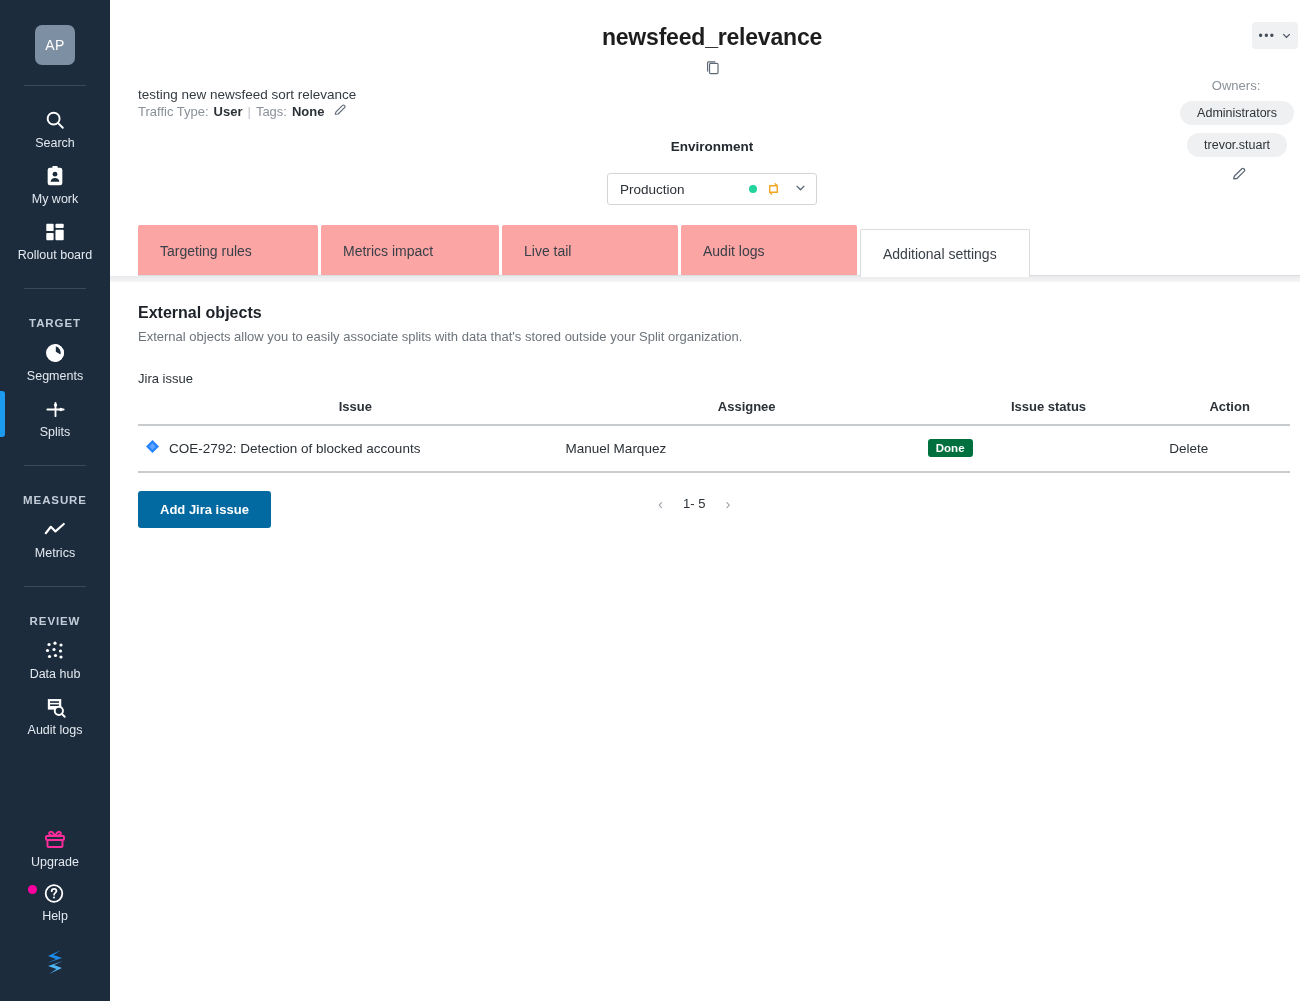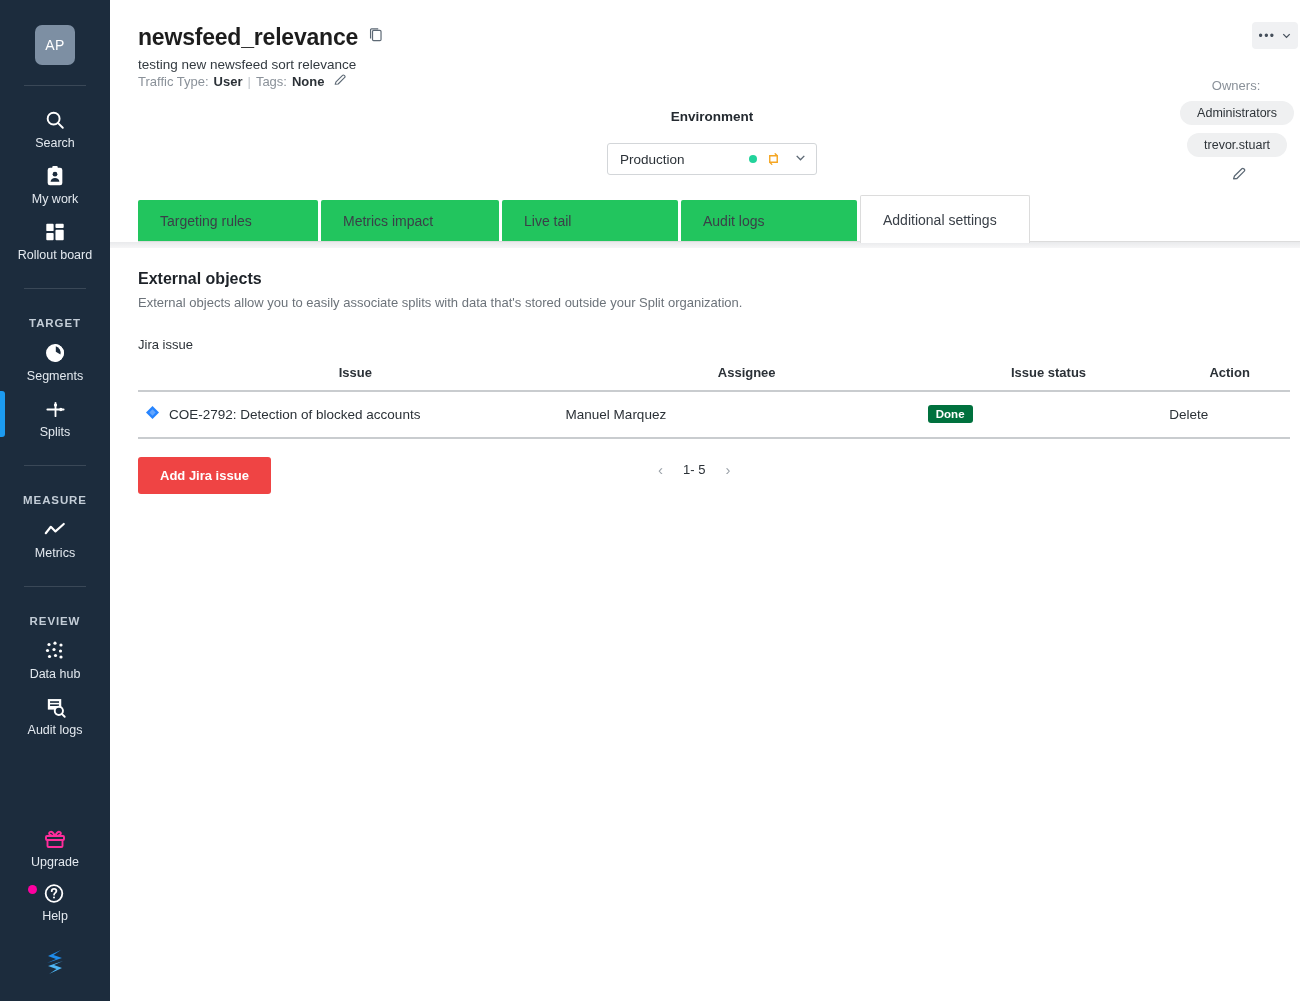--- a/index.html
+++ b/index.html
@@ -50,21 +50,21 @@
   .logo-wrap { margin: 18px 0 22px 0; display:flex; align-items:center; justify-content:center; }
   .help-dot {
     position: absolute; width: 9px; height: 9px; border-radius: 50%;
     background: #ff00a0; right: 30px; top: 5px;
   }
 
   
   .main { flex: 1 1 auto; position: relative; background: #ffffff; height: 1001px; }
 
   .head { padding: 24px 26px 0 28px; position: relative; }
-  .title-row { display: flex; align-items: center; gap: 9px; }
+  .title-row { display: flex; align-items: center; gap: 9px; flex-direction: column; }
   .title { font-size: 23px; font-weight: bold; color: #1d1d1d; letter-spacing: -.2px; }
   .copy-ic { cursor: pointer; }
   .subtitle { font-size: 13.5px; color: #333a40; margin-top: 6px; }
   .meta { font-size: 13px; color: #8a9199; display: flex; align-items: center; gap: 5px; }
   .meta b { color: #2b3137; font-weight: bold; }
   .meta .sep { color: #c2c7cc; }
   .pencil { cursor: pointer; margin-left: 3px; }
 
   .kebab {
     position: absolute; right: 14px; top: 22px;
@@ -93,22 +93,22 @@
     cursor: pointer;
   }
   .env-name { font-size: 13.5px; color: #2b3137; flex: 1 1 auto; }
   .green-dot { width: 8px; height: 8px; border-radius: 50%; background: #22d39b; margin-right: 9px; }
   .swap { margin-right: 13px; display: flex; }
   .caret { color: #5d6975; }
 
   
   .tabs { display: flex; align-items: flex-end; margin-top: 20px; gap: 3px; position: relative; }
   .tab {
-    background: #22c55e; color: #3a4048; font-size: 14px;
-    padding: 0 22px; height: 42px; display: flex; align-items: center;
+    background: #fca5a5; color: #3a4048; font-size: 14px;
+    padding: 0 22px; height: 51px; display: flex; align-items: center;
     border-radius: 2px 2px 0 0; cursor: pointer; white-space: nowrap;
   }
   .tab.t-targeting { width: 180px; }
   .tab.t-metrics { width: 178px; }
   .tab.t-livetail { width: 176px; }
   .tab.t-audit { width: 176px; }
   .tab.active {
     background: #ffffff; height: 48px;
     border: 1px solid #dcdcdc; border-bottom: none;
     margin-bottom: -1px; z-index: 3; width: 170px;
@@ -143,21 +143,21 @@
   .col-action { width: 120px; }
   .issue-cell { display: flex; align-items: center; gap: 9px; }
   .badge {
     display: inline-block; background: #00713e; color: #ffffff;
     font-size: 11.5px; font-weight: bold; padding: 3px 8px; border-radius: 3px;
   }
   .action-link { color: #2b3137; cursor: pointer; }
 
   .below { display: flex; align-items: flex-start; margin-top: 18px; width: 1152px; position: relative; }
   .btn-primary {
-    background: #ef4444; color: #fff; border: none; border-radius: 3px;
+    background: #0369a1; color: #fff; border: none; border-radius: 3px;
     font-size: 13px; font-weight: bold; padding: 11px 22px; cursor: pointer;
     font-family: "Liberation Sans", sans-serif;
   }
   .pager {
     position: absolute; left: 520px; top: 5px;
     display: flex; align-items: center; gap: 20px;
     font-size: 13px; color: #2b3137;
   }
   .pg-arrow { color: #9aa1a8; cursor: pointer; font-size: 15px; line-height: 1; }
 </style>

